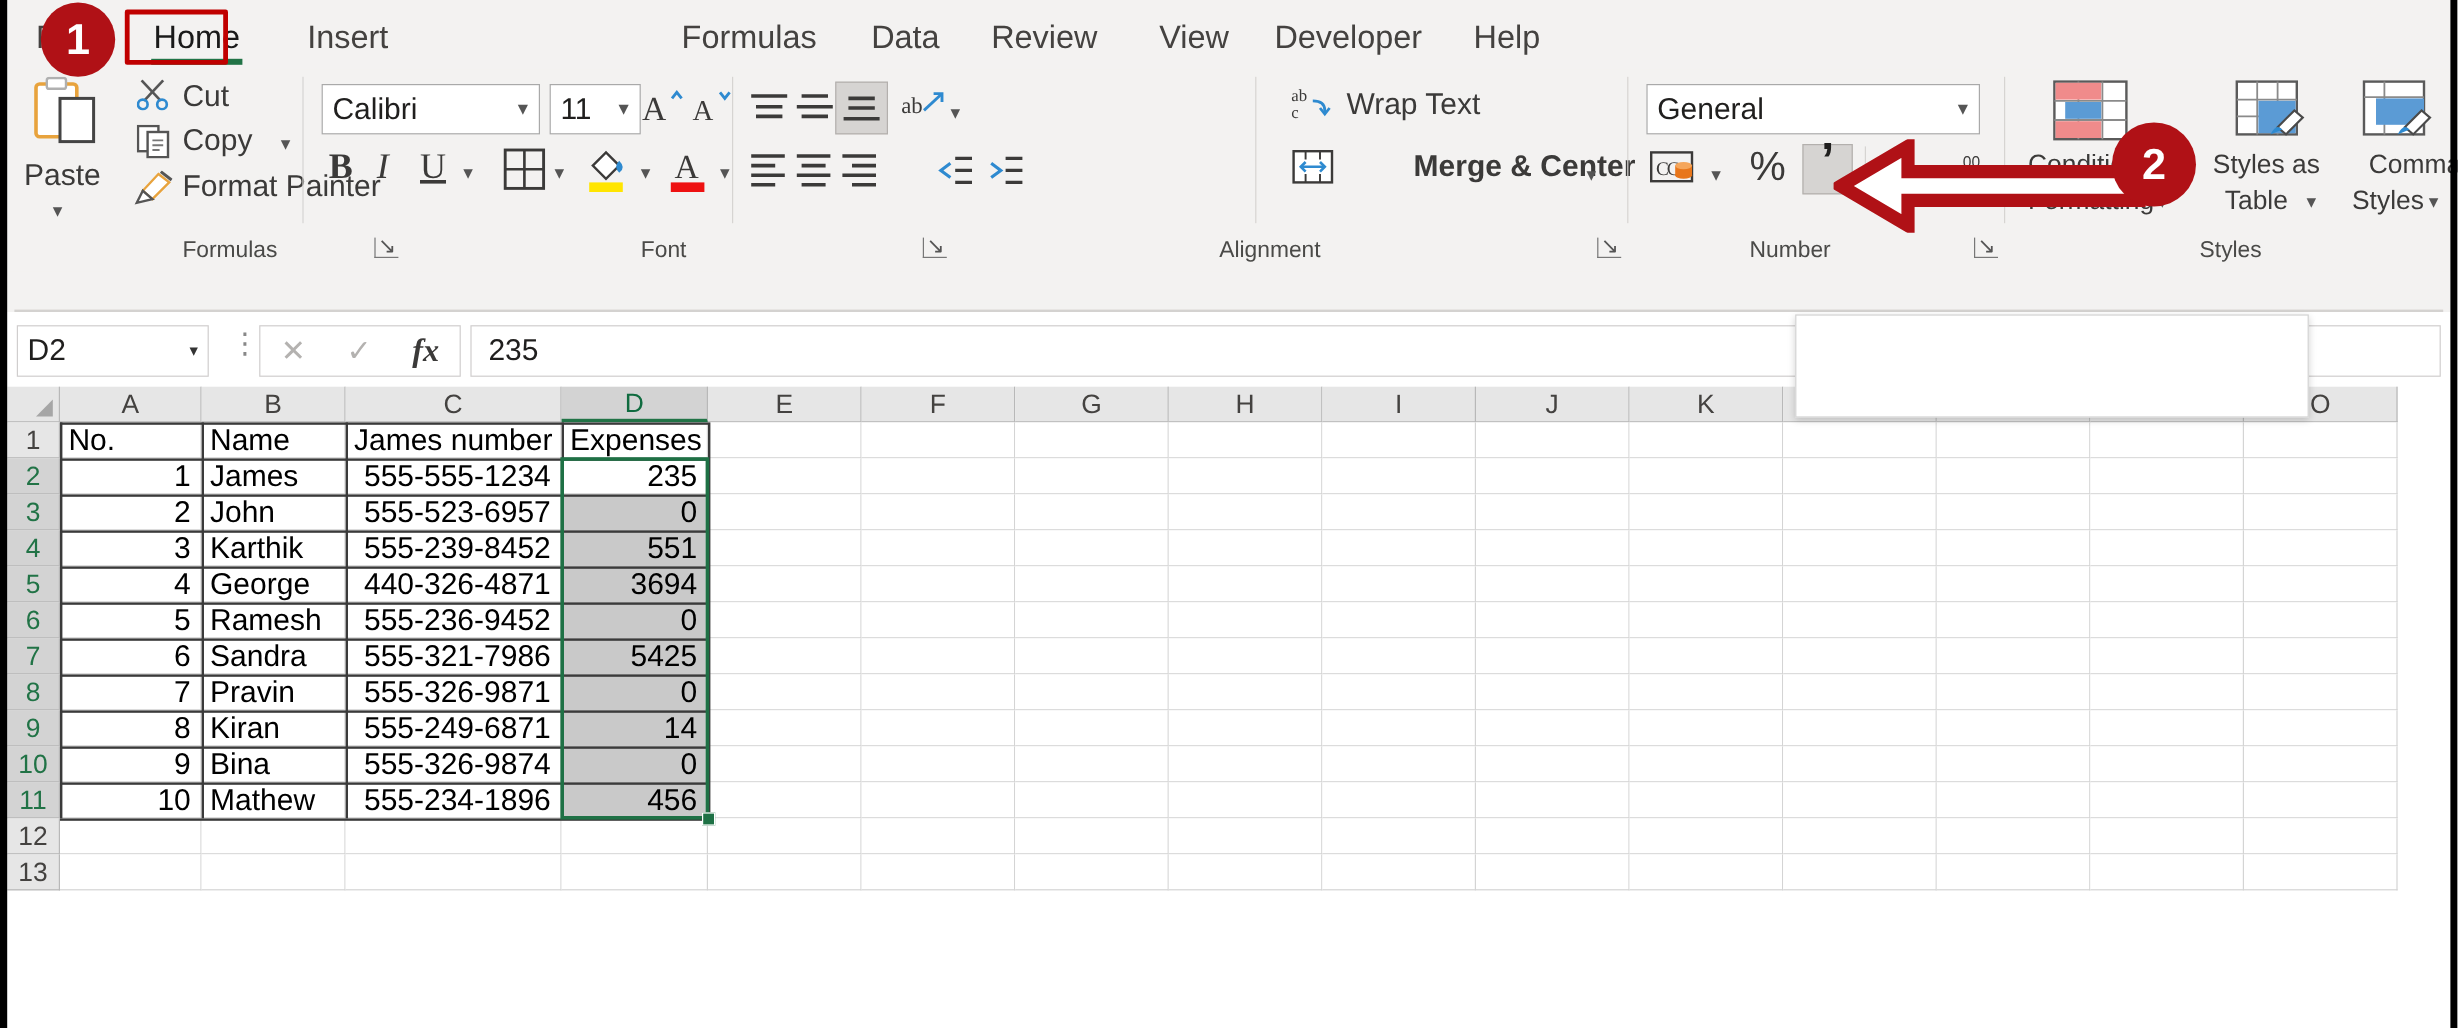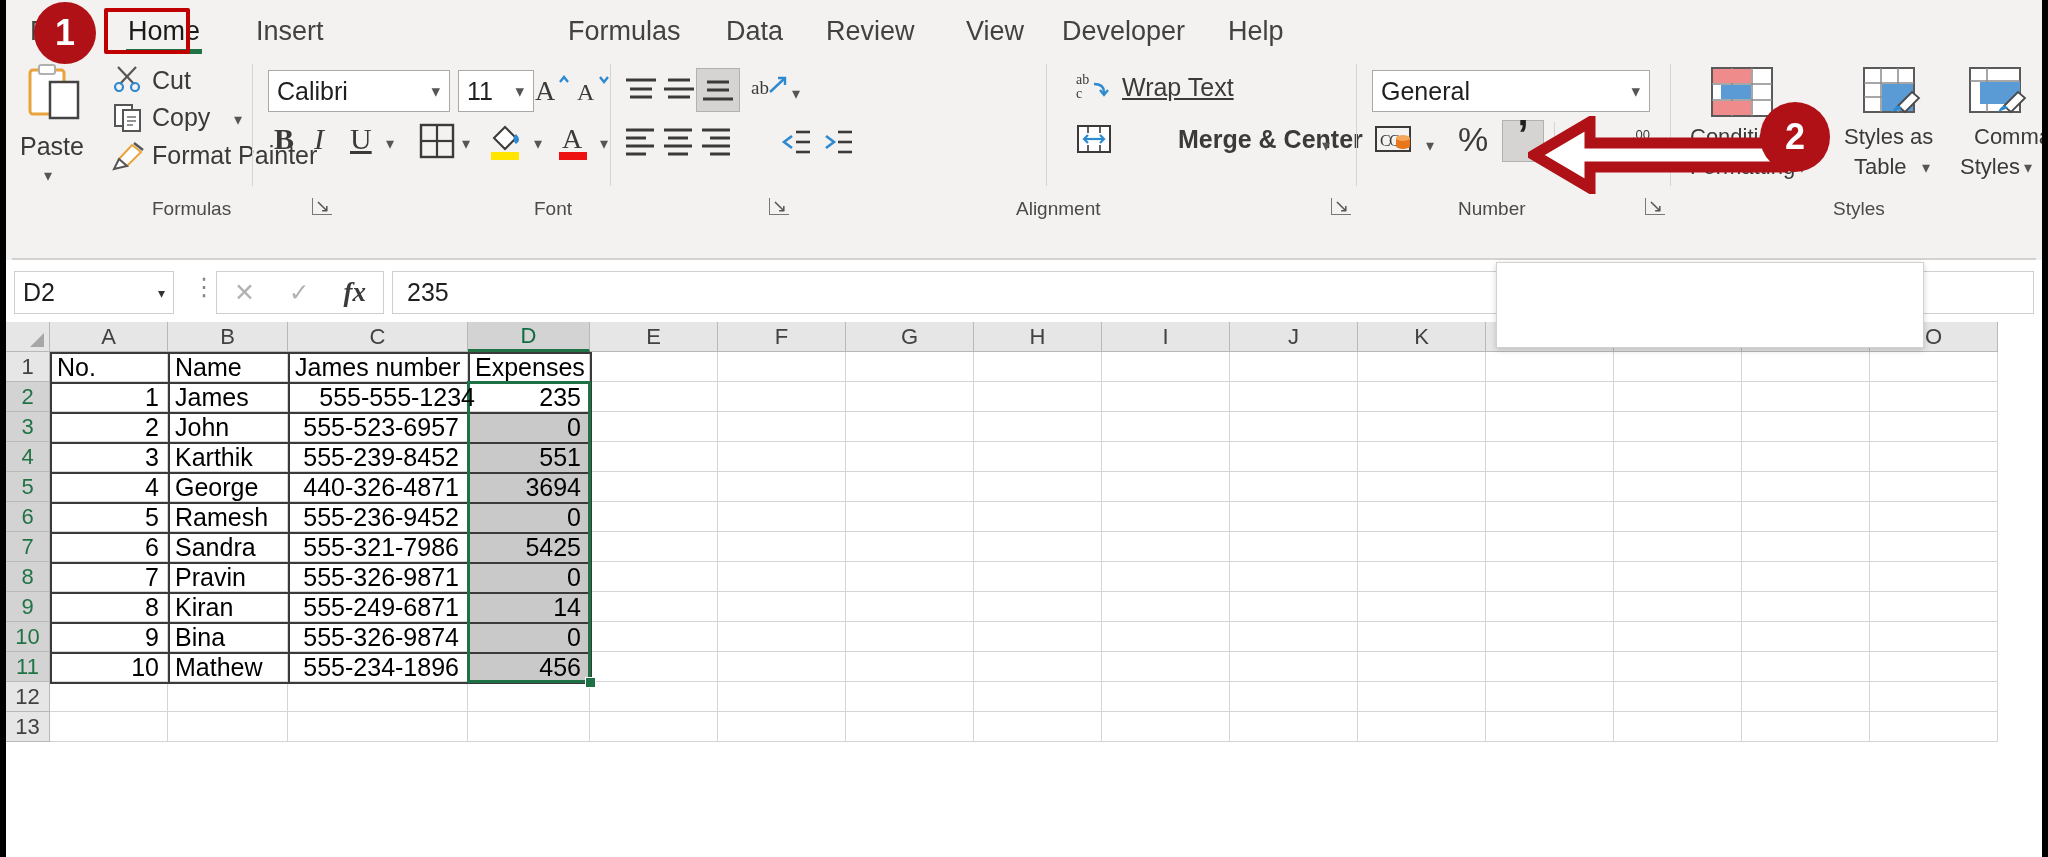--- a/index.html
+++ b/index.html
@@ -332,21 +332,21 @@
       </div>
 
       <div class="abs" style="left:1070px; top:12px; width:36px; height:34px;">
         <svg width="36" height="34" viewBox="0 0 36 34">
           <text x="0" y="14" font-family="Liberation Serif, serif" font-size="14" fill="#3b3a39">ab</text>
           <text x="0" y="28" font-family="Liberation Serif, serif" font-size="14" fill="#3b3a39">c</text>
           <path d="M18 14 q10 0 10 8 L28 24" fill="none" stroke="#2e8ad0" stroke-width="2.3"></path>
           <path d="M24 20 L28 25 L32 20" fill="none" stroke="#2e8ad0" stroke-width="2.3"></path>
         </svg>
       </div>
-      <div class="abs lbl" style="left:1116px; top:17px;text-decoration:underline;">Wrap Text</div>
+      <div class="abs lbl" style="left:1116px; top:17px;">Wrap Text</div>
 
       <div class="abs" style="left:1070px; top:64px; width:36px; height:34px;">
         <svg width="36" height="34" viewBox="0 0 36 34">
           <rect x="2" y="4" width="32" height="26" fill="#fff" stroke="#3b3a39" stroke-width="2"></rect>
           <line x1="12" y1="4" x2="12" y2="11" stroke="#3b3a39" stroke-width="1.6"></line>
           <line x1="24" y1="4" x2="24" y2="11" stroke="#3b3a39" stroke-width="1.6"></line>
           <line x1="12" y1="23" x2="12" y2="30" stroke="#3b3a39" stroke-width="1.6"></line>
           <line x1="24" y1="23" x2="24" y2="30" stroke="#3b3a39" stroke-width="1.6"></line>
           <line x1="8" y1="17" x2="28" y2="17" stroke="#2e8ad0" stroke-width="2.2"></line>
           <path d="M12 13 L8 17 L12 21" fill="none" stroke="#2e8ad0" stroke-width="2.2"></path>
@@ -725,21 +725,21 @@
       <div class="tbl-border" style="left: 462px; top: 30px; width: 2px; height: 330px;"></div>
       <div class="tbl-border" style="left: 584px; top: 30px; width: 2px; height: 330px;"></div>
       <div class="sel-outline" style="left: 461px; top: 59px; width: 124px; height: 302px;"></div>
       <div class="sel-handle" style="left: 579px; top: 355px;"></div>
       <div class="cell left" style="left: 44px; top: 30px; width: 118px; height: 30px;">No.</div>
       <div class="cell left" style="left: 162px; top: 30px; width: 120px; height: 30px;">Name</div>
       <div class="cell left" style="left: 282px; top: 30px; width: 180px; height: 30px;">James number</div>
       <div class="cell left" style="left: 462px; top: 30px; width: 122px; height: 30px;">Expenses</div>
       <div class="cell right" style="left: 44px; top: 60px; width: 118px; height: 30px;">1</div>
       <div class="cell left" style="left: 162px; top: 60px; width: 120px; height: 30px;">James</div>
-      <div class="cell right" style="left: 282px; top: 60px; width: 180px; height: 30px; margin-left: 16px;">555-555-1234</div>
+      <div class="cell right" style="left: 282px; top: 60px; width: 180px; height: 30px;">555-555-1234</div>
       <div class="cell right" style="left: 462px; top: 60px; width: 122px; height: 30px;">235</div>
       <div class="cell right" style="left: 44px; top: 90px; width: 118px; height: 30px;">2</div>
       <div class="cell left" style="left: 162px; top: 90px; width: 120px; height: 30px;">John</div>
       <div class="cell right" style="left: 282px; top: 90px; width: 180px; height: 30px;">555-523-6957</div>
       <div class="cell right" style="left: 462px; top: 90px; width: 122px; height: 30px;">0</div>
       <div class="cell right" style="left: 44px; top: 120px; width: 118px; height: 30px;">3</div>
       <div class="cell left" style="left: 162px; top: 120px; width: 120px; height: 30px;">Karthik</div>
       <div class="cell right" style="left: 282px; top: 120px; width: 180px; height: 30px;">555-239-8452</div>
       <div class="cell right" style="left: 462px; top: 120px; width: 122px; height: 30px;">551</div>
       <div class="cell right" style="left: 44px; top: 150px; width: 118px; height: 30px;">4</div>

